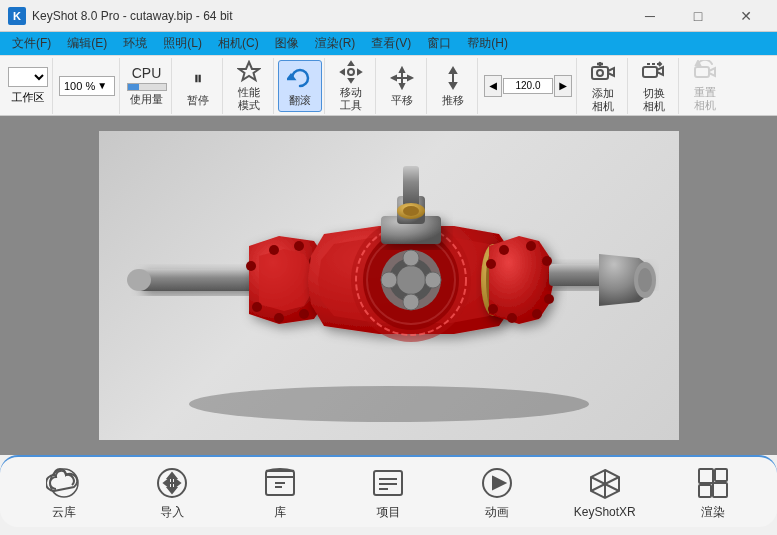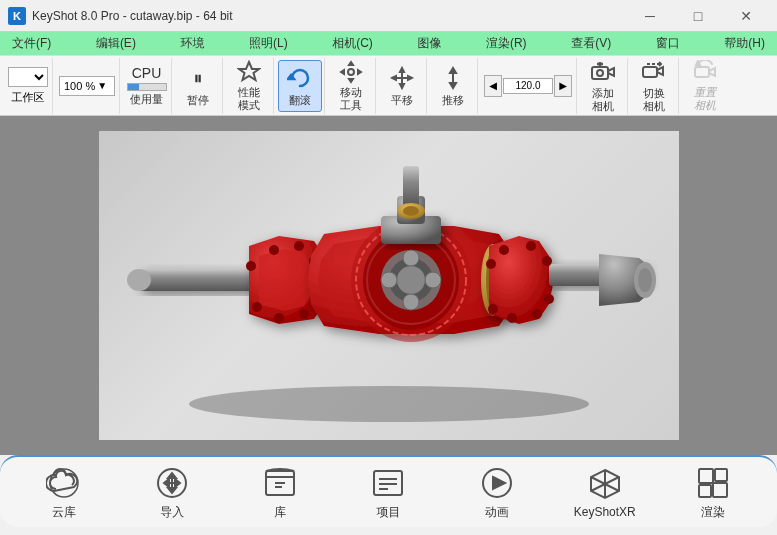--- a/index.html
+++ b/index.html
@@ -46,26 +46,25 @@
       align-items: center;
       justify-content: center;
       font-size: 14px;
       cursor: pointer;
       color: #555;
     }
 
     
     #menu-bar {
       height: 24px;
-      background: #86efac;
+      background: #0ea5e9;
       display: flex;
       align-items: center;
       padding: 0 4px;
       border-bottom: 1px solid #ddd;
-      justify-content: space-between;
     }
     .menu-item {
       padding: 2px 8px;
       cursor: pointer;
       font-size: 12px;
       color: #333;
       height: 24px;
       display: flex;
       align-items: center;
     }
@@ -472,21 +471,21 @@
   <div class="toolbar-group">
     <div class="tb-btn disabled">
       <div class="tb-icon">
         <svg width="24" height="24" viewBox="0 0 24 24" fill="none" stroke="#999" stroke-width="2">
           <rect x="2" y="7" width="14" height="10" rx="2"></rect>
           <path d="M16 11 L22 8 L22 16 L16 13"></path>
           <path d="M5 4 A8 8 0 0 1 19 4" stroke-linecap="round"></path>
           <polygon points="5,1 3,5 7,5" fill="#999"></polygon>
         </svg>
       </div>
-      <div class="tb-label" style="white-space:pre-line;font-style:italic;">重置
+      <div class="tb-label" style="white-space:pre-line;">重置
 相机</div>
     </div>
   </div>
 
 </div>
 
 <div id="main-area">
   <div id="viewport">
 
     <svg id="gear-svg" viewBox="0 0 540 280" xmlns="http://www.w3.org/2000/svg">

